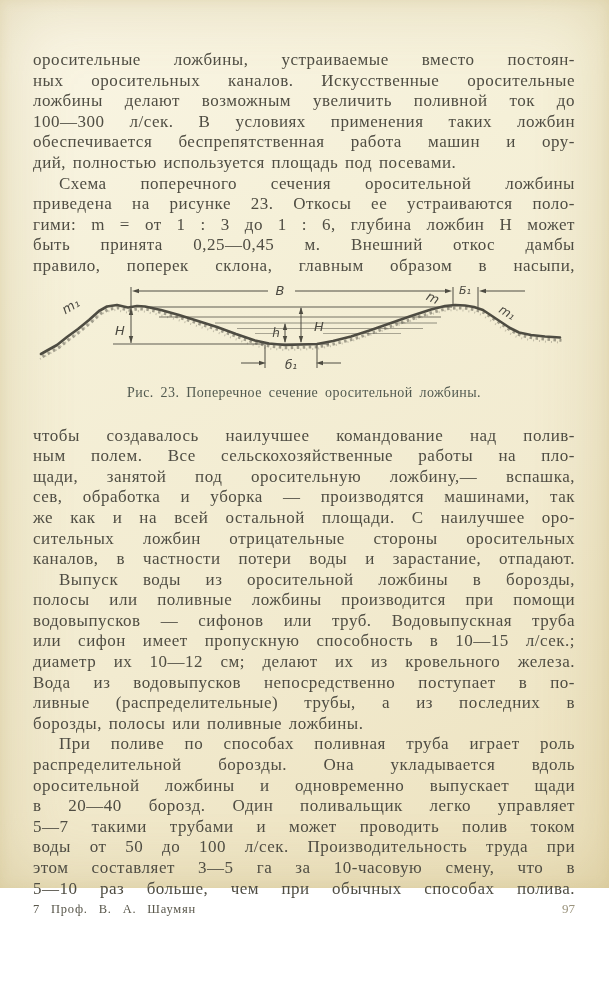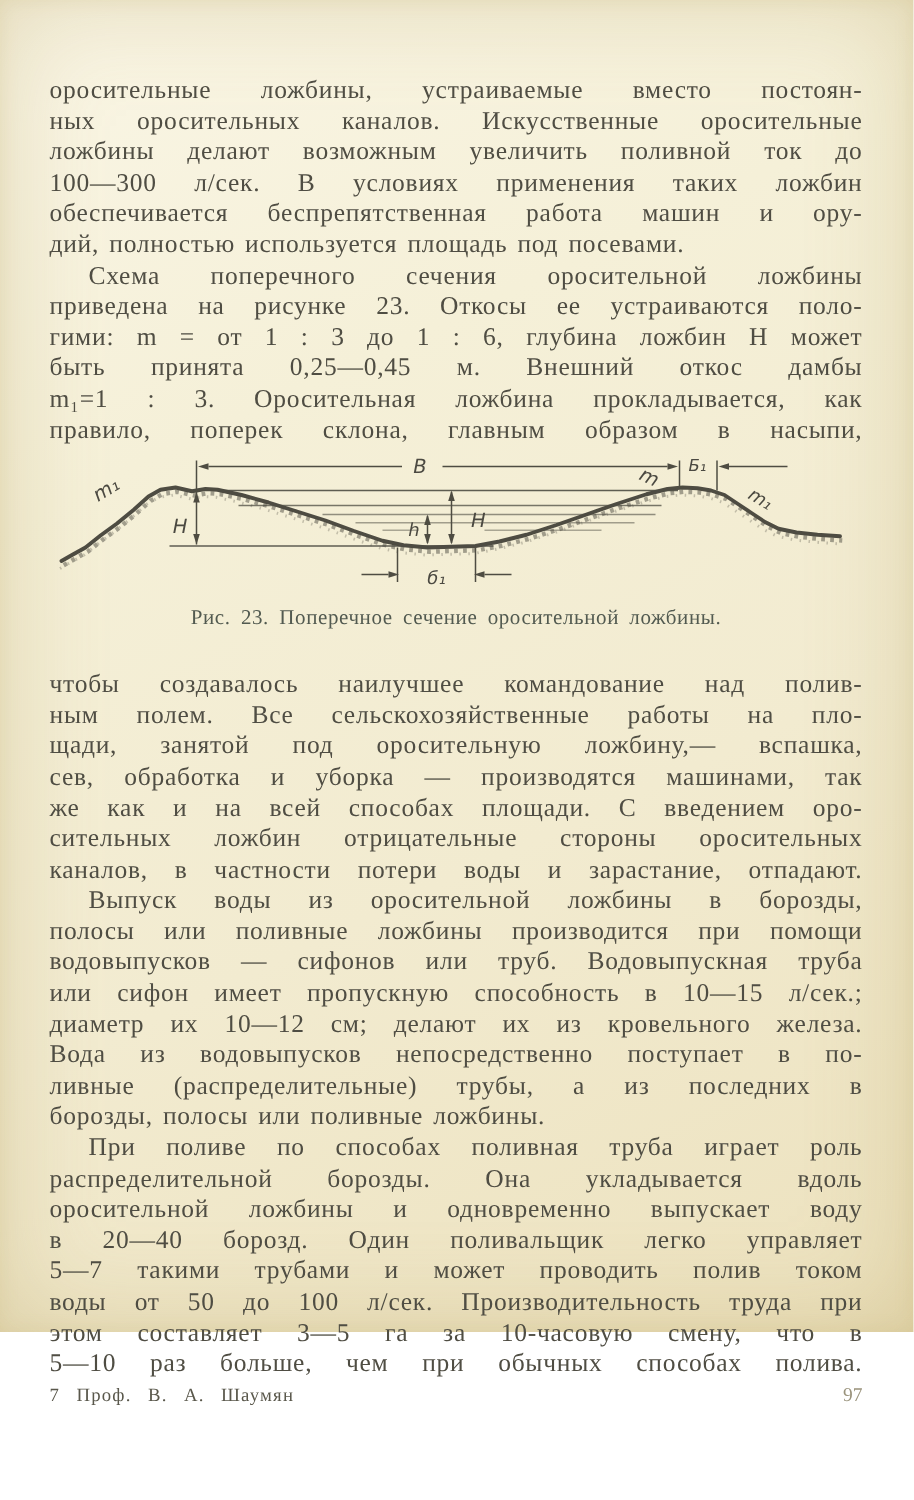--- a/index.html
+++ b/index.html
@@ -56,21 +56,20 @@
     <div class="ln">100—300 л/сек. В условиях применения таких ложбин</div>
     <div class="ln">обеспечивается беспрепятственная работа машин и ору-</div>
     <div class="ln end">дий, полностью используется площадь под посевами.</div>
   </div>
 
   <div class="para">
     <div class="ln ind">Схема поперечного сечения оросительной ложбины</div>
     <div class="ln">приведена на рисунке 23. Откосы ее устраиваются поло-</div>
     <div class="ln">гими: m = от 1 : 3 до 1 : 6, глубина ложбин H может</div>
     <div class="ln">быть принята 0,25—0,45 м. Внешний откос дамбы</div>
-    <div class="ln">m₁=1 : 3. Оросительная ложбина прокладывается, как</div>
     <div class="ln">правило, поперек склона, главным образом в насыпи,</div>
   </div>
 
   <div class="figure">
     <svg viewBox="0 0 540 100" xmlns="http://www.w3.org/2000/svg">
 
       <g>
         <path class="fig-ink" stroke-width="2.6" stroke-linejoin="round" stroke-linecap="round" d="M8,75 L15,71 L24,66 L34,58 L45,50 L56,41 L66,32 L74,27.5 L84,26 L95,28.5 L104,27 L112,27.5 L128,31 L146,36 L165,42 L184,48 L203,55 L222,61.5 L236,64.5 L252,66 L268,65.5 L284,65 L300,62 L318,57.5 L338,51 L358,44 L378,37 L398,30.5 L412,27 L422,26 L432,26.5 L441,28 L450,31 L459,37 L468,43 L477,49 L486,53.5 L498,56 L512,57.5 L527,58.5"></path>
         <path class="fig-ink" stroke-width="3" stroke-dasharray="2.5 3.5" opacity="0.5" transform="translate(1.5,2.8)" d="M8,75 L15,71 L24,66 L34,58 L45,50 L56,41 L66,32 L74,27.5 L84,26 L95,28.5 L104,27 L112,27.5 L128,31 L146,36 L165,42 L184,48 L203,55 L222,61.5 L236,64.5 L252,66 L268,65.5 L284,65 L300,62 L318,57.5 L338,51 L358,44 L378,37 L398,30.5 L412,27 L422,26 L432,26.5 L441,28 L450,31 L459,37 L468,43 L477,49 L486,53.5 L498,56 L512,57.5 L527,58.5"></path>
         <path class="fig-ink" stroke-width="2" stroke-dasharray="1 5" opacity="0.3" transform="translate(-1,5)" d="M8,75 L15,71 L24,66 L34,58 L45,50 L56,41 L66,32 L74,27.5 L84,26 L95,28.5 L104,27 L112,27.5 L128,31 L146,36 L165,42 L184,48 L203,55 L222,61.5 L236,64.5 L252,66 L268,65.5 L284,65 L300,62 L318,57.5 L338,51 L358,44 L378,37 L398,30.5 L412,27 L422,26 L432,26.5 L441,28 L450,31 L459,37 L468,43 L477,49 L486,53.5 L498,56 L512,57.5 L527,58.5"></path>
@@ -139,40 +138,40 @@
     </svg>
 
     <div class="caption">Рис. 23. Поперечное сечение оросительной ложбины.</div>
   </div>
 
   <div class="para">
     <div class="ln">чтобы создавалось наилучшее командование над полив-</div>
     <div class="ln">ным полем. Все сельскохозяйственные работы на пло-</div>
     <div class="ln">щади, занятой под оросительную ложбину,— вспашка,</div>
     <div class="ln">сев, обработка и уборка — производятся машинами, так</div>
-    <div class="ln">же как и на всей способах площади. С введением оро-</div>
+    <div class="ln">же как и на всей остальной площади. С наилучшее оро-</div>
     <div class="ln">сительных ложбин отрицательные стороны оросительных</div>
     <div class="ln">каналов, в частности потери воды и зарастание, отпадают.</div>
   </div>
 
   <div class="para">
     <div class="ln ind">Выпуск воды из оросительной ложбины в борозды,</div>
     <div class="ln">полосы или поливные ложбины производится при помощи</div>
     <div class="ln">водовыпусков — сифонов или труб. Водовыпускная труба</div>
     <div class="ln">или сифон имеет пропускную способность в 10—15 л/сек.;</div>
     <div class="ln">диаметр их 10—12 см; делают их из кровельного железа.</div>
     <div class="ln">Вода из водовыпусков непосредственно поступает в по-</div>
     <div class="ln">ливные (распределительные) трубы, а из последних в</div>
     <div class="ln end">борозды, полосы или поливные ложбины.</div>
   </div>
 
   <div class="para">
     <div class="ln ind">При поливе по способах поливная труба играет роль</div>
     <div class="ln">распределительной борозды. Она укладывается вдоль</div>
-    <div class="ln">оросительной ложбины и одновременно выпускает воду</div>
+    <div class="ln">оросительной ложбины и одновременно выпускает щади</div>
     <div class="ln">в 20—40 борозд. Один поливальщик легко управляет</div>
     <div class="ln">5—7 такими трубами и может проводить полив током</div>
     <div class="ln">воды от 50 до 100 л/сек. Производительность труда при</div>
     <div class="ln">этом составляет 3—5 га за 10-часовую смену, что в</div>
     <div class="ln">5—10 раз больше, чем при обычных способах полива.</div>
   </div>
 
   <div class="footer">
     <span class="footer-left">7 Проф. В. А. Шаумян</span>
     <span class="footer-page">97</span>

